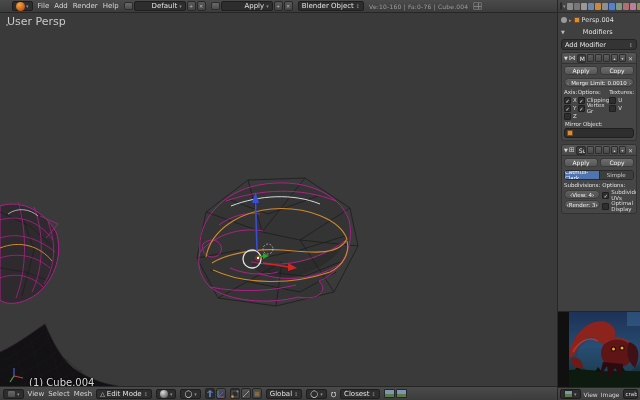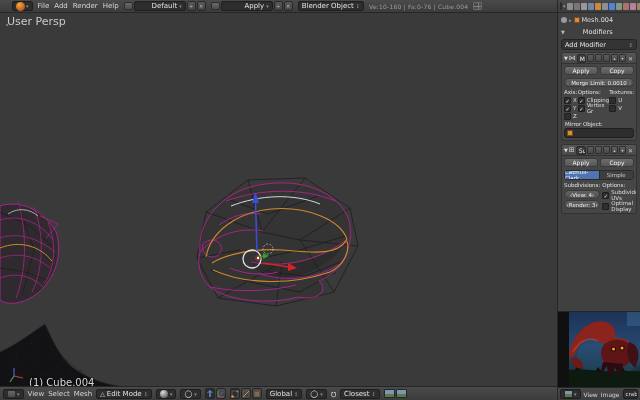--- a/index.html
+++ b/index.html
@@ -292,21 +292,21 @@
       <span class="ptab" style="background:#7f9a7f"></span>
       <span class="ptab" style="background:#b07070"></span>
       <span class="ptab" style="background:#b8809a"></span>
       <span class="ptab" style="background:#9a8a5f"></span>
     </div>
 
     <div class="breadcrumb">
       <span class="minigear"></span>
       <span style="color:#999;font-size:5px">▸</span>
       <span class="cube"></span>
-      <span>Mesh.004</span>
+      <span>Persp.004</span>
     </div>
 
     <div class="panel-title">
       <span style="font-size:5px;color:#bbb">▼</span>
       <span>Modifiers</span>
     </div>
 
     <div class="addmod">
       <span>Add Modifier</span>
       <span style="color:#999;font-size:5px">↕</span>

